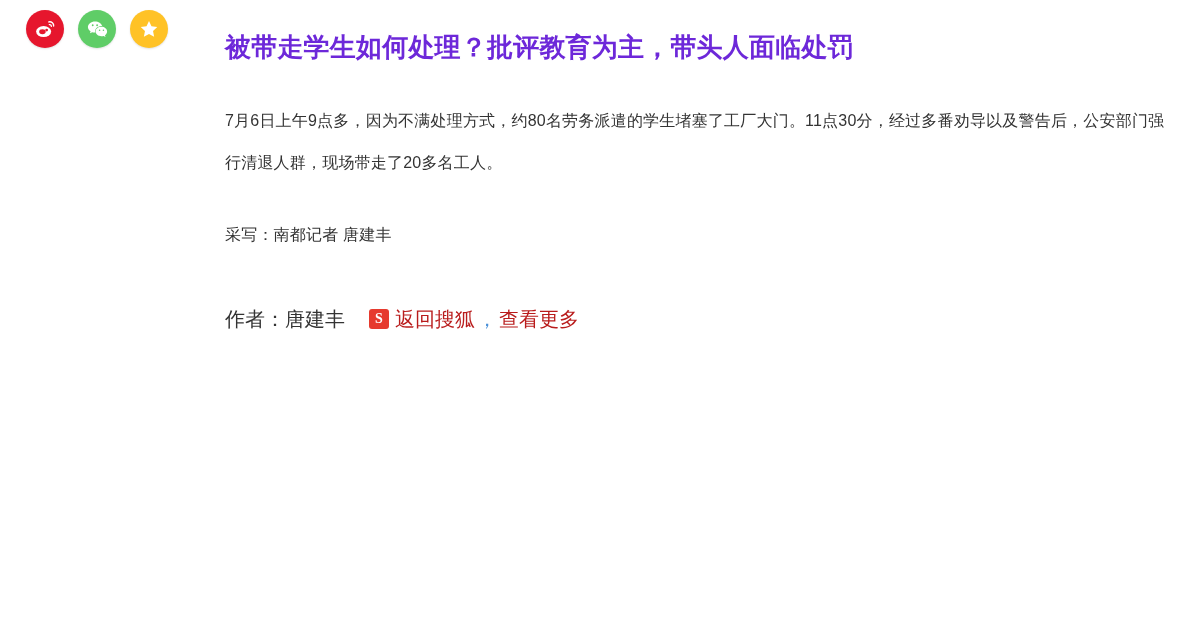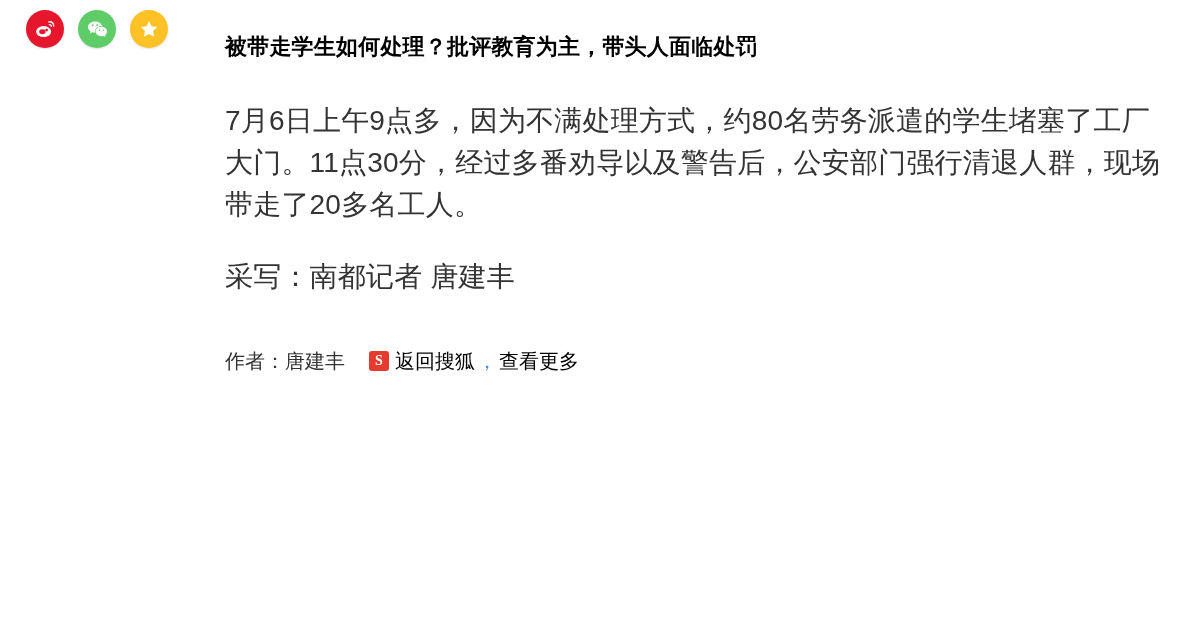--- a/index.html
+++ b/index.html
@@ -42,29 +42,29 @@
   .share-btn svg { display: block; }
 
   
   .article {
     position: absolute;
     left: 225px;
     top: 30px;
     width: 945px;
   }
   .article-title {
-    font-size: 22px;
+    font-size: 26px;
     font-weight: bold;
-    color: #000000;
+    color: #6d28d9;
     line-height: 34px;
     letter-spacing: 0.2px;
     margin: 0 0 36px 0;
   }
   .article-body p {
-    font-size: 28px;
+    font-size: 16px;
     line-height: 42px;
     color: #333333;
     margin: 0 0 30px 0;
     letter-spacing: 0.2px;
   }
   .article-body p.tight {
     margin-bottom: 32px;
   }
   .byline {
     margin-bottom: 42px !important;
@@ -88,21 +88,21 @@
     font-size: 14px;
     font-weight: bold;
     display: inline-flex;
     align-items: center;
     justify-content: center;
     margin-right: 6px;
     line-height: 1;
     font-family: "Liberation Serif", serif;
   }
   .link {
-    color: #000000;
+    color: #b91c1c;
     text-decoration: none;
     cursor: pointer;
   }
   .sep { color: #4a90d9; margin: 0 2px; }
 </style>
 </head>
 <body>
 
 <div class="share-rail">
   <div class="share-btn share-weibo">

